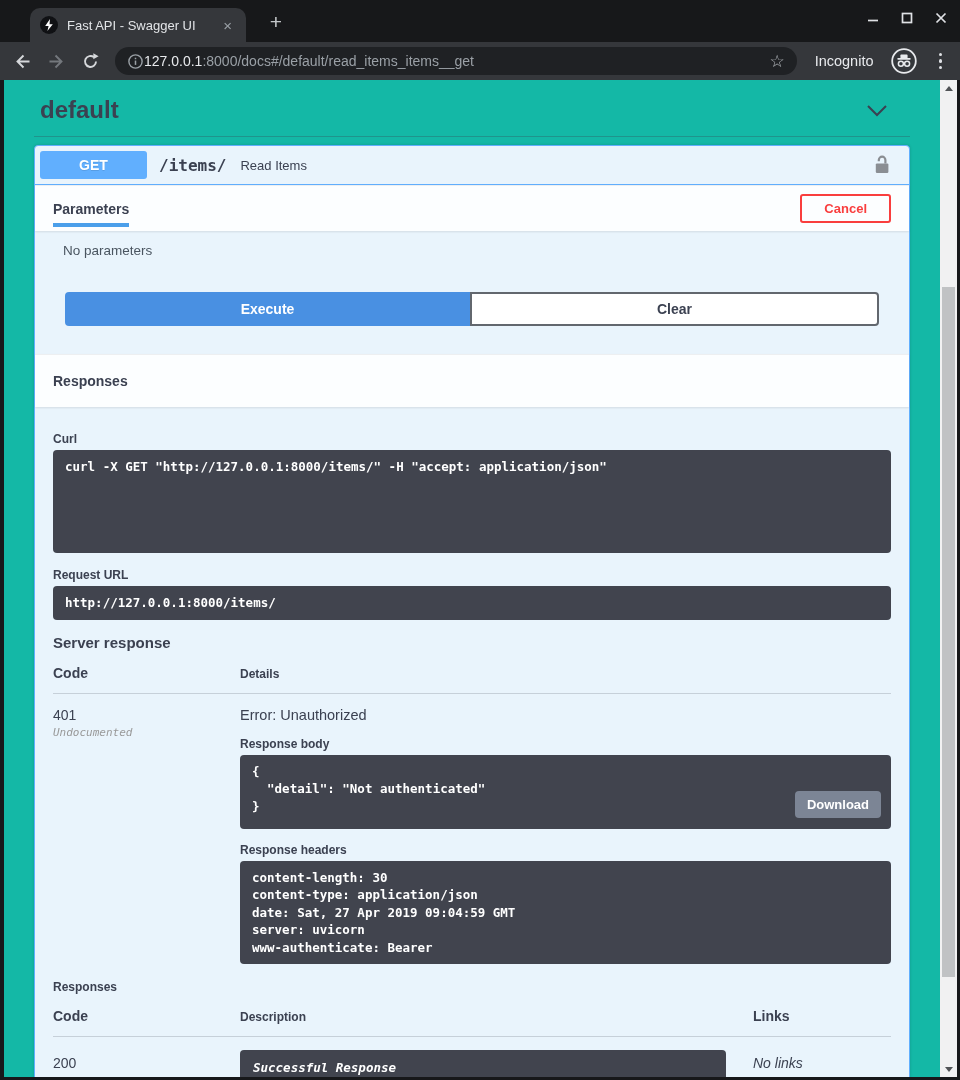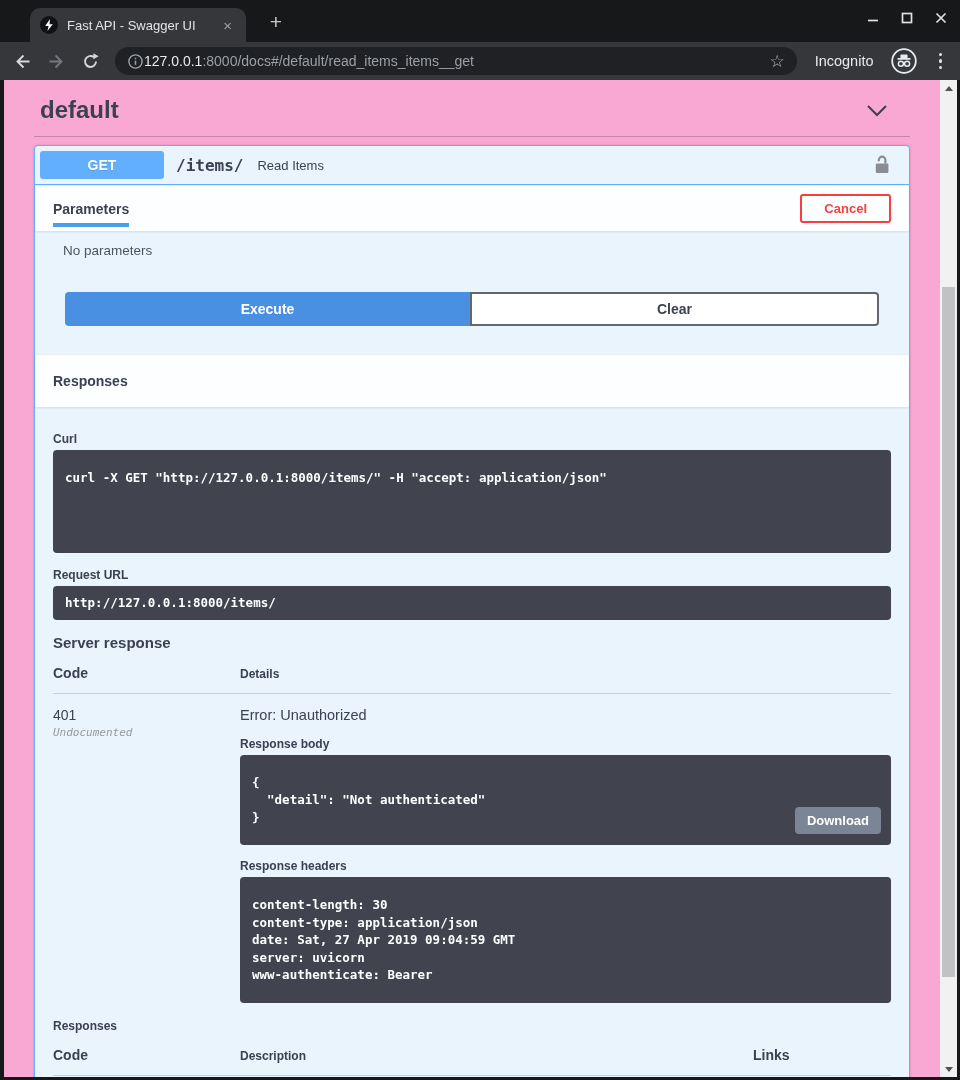--- a/index.html
+++ b/index.html
@@ -26,38 +26,38 @@
   .url-text { flex:1; min-width:0; font-size:14px; color:#9aa0a6; white-space:nowrap; overflow:hidden; }
   .url-host { color:#e8eaed; }
   .star { color:#b6babf; font-size:17px; line-height:1; }
   .incog-label { font-size:14.5px; color:#e8eaed; margin-left:3px; }
   .incog-icon { width:26px; height:26px; margin:0 2px; }
   .menu-dots { display:flex; flex-direction:column; gap:3px; padding:0 5px; }
   .menu-dots span { width:3.5px; height:3.5px; border-radius:50%; background:#dfe1e5; }
 
   
   .body-area { height:1000px; display:flex; background:#17181a; padding:0 3px 3px 4px; }
-  .page { flex:1; min-width:0; background:#f9a8d4; overflow:hidden; color:#3b4151; }
+  .page { flex:1; min-width:0; background:#14b8a6; overflow:hidden; color:#3b4151; }
   .scrollbar { width:17px; background:#f1f1f2; position:relative; flex:0 0 auto; }
   .sb-btn { position:absolute; left:0; width:100%; height:16px; display:flex; align-items:center; justify-content:center; }
   .sb-up { top:0; } .sb-down { bottom:0; }
   .tri-up { width:0; height:0; border-left:4px solid transparent; border-right:4px solid transparent; border-bottom:5px solid #505356; }
   .tri-down { width:0; height:0; border-left:4px solid transparent; border-right:4px solid transparent; border-top:5px solid #505356; }
   .sb-thumb { position:absolute; left:2px; right:2px; top:207px; height:690px; background:#c0c2c4; }
 
   
   .swagger-wrap { padding:0 30px; }
   .section-head { display:flex; align-items:center; justify-content:space-between;
                   padding:16px 22px 12px 6px; border-bottom:1px solid rgba(59,65,81,.3); }
   .section-head h1 { margin:0; font-size:24px; font-weight:700; color:#3b4151; }
 
   .opblock { margin-top:8px; border:1px solid #61affe; border-radius:4px; background:#e9f4fc;
              box-shadow:0 0 3px rgba(0,0,0,.17); }
   .summary { display:flex; align-items:center; padding:5px; border-bottom:1px solid #61affe; cursor:pointer; }
-  .method-badge { width:124px; background:#61affe; color:#fff; font-weight:700; font-size:14px;
+  .method-badge { width:107px; background:#61affe; color:#fff; font-weight:700; font-size:14px;
                   text-align:center; padding:6px 0; border-radius:3px; text-shadow:0 1px 0 rgba(0,0,0,.1); }
   .op-path { font-family:"DejaVu Sans Mono", monospace; font-size:16px; font-weight:700; color:#3b4151; margin-left:12px;text-align:center; }
   .op-desc { font-size:13px; color:#3b4151; margin-left:14px; }
   .lock-wrap { margin-left:auto; margin-right:12px; width:20px; height:24px; }
 
   .sec-header { background:rgba(255,255,255,.85); box-shadow:0 1px 2px rgba(0,0,0,.1);
                 display:flex; align-items:center; padding:8px 18px; border-top:1px solid rgba(59,65,81,.08); }
   .params-header { min-height:46px;gap:44px; }
   .responses-header { min-height:53px; }
   .tab-item { position:relative; font-size:14px; font-weight:700; color:#3b4151; cursor:pointer; }
@@ -70,21 +70,21 @@
 
   .execute-wrapper { padding:22px 30px 28px; display:flex; }
   .btn-execute { flex:1; background:#4990e2; border:none; color:#fff; font-family:inherit; font-size:14px;
                  font-weight:700; padding:8px 0; border-radius:4px 0 0 4px; cursor:pointer; }
   .btn-clear { flex:1; background:#fff; border:2px solid #62676e; color:#3b4151; font-family:inherit;
                font-size:14px; font-weight:700; padding:7px 0; border-radius:0 4px 4px 0; cursor:pointer; }
 
   .responses-inner { padding:25px 18px 20px; }
   .small-label { font-size:12px; font-weight:700; color:#3b4151; margin:0 0 4px; }
   .code-block { background:#41444e; border-radius:4px; color:#fff; font-family:"DejaVu Sans Mono", monospace;
-                font-size:12.5px; font-weight:600; line-height:1.4; padding:19px 12px; margin:0;
+                font-size:12.5px; font-weight:600; line-height:1.4; padding:8px 12px; margin:0;
                 white-space:pre-wrap; word-break:break-all; }
   .curl-block { min-height:103px; }
   .requrl-block { padding:8px 12px; }
   .mt15 { margin-top:15px; }
   .server-resp-label { font-size:15px; font-weight:600; color:#3b4151; margin-top:14px; }
 
   .resp-table-head { display:flex; align-items:flex-end; margin-top:14px; padding-bottom:12px;
                      border-bottom:1px solid rgba(59,65,81,.2); }
   .col-code { width:187px; flex:0 0 auto; }
   .col-desc-fixed { width:513px; flex:0 0 auto; }

